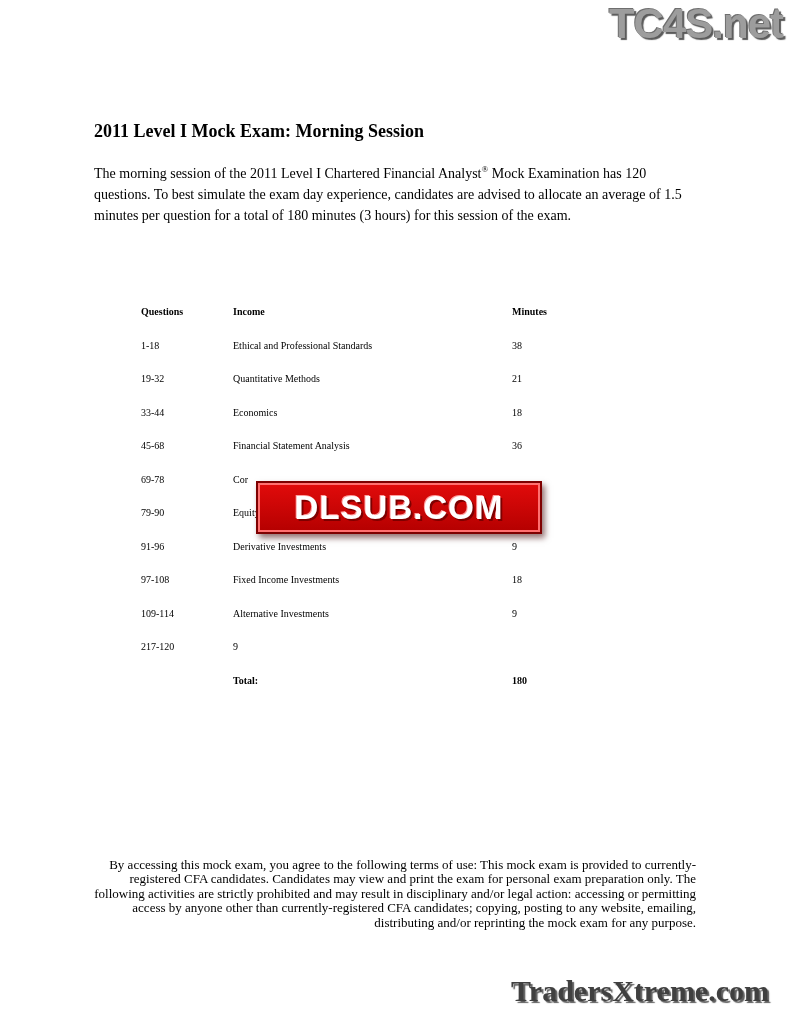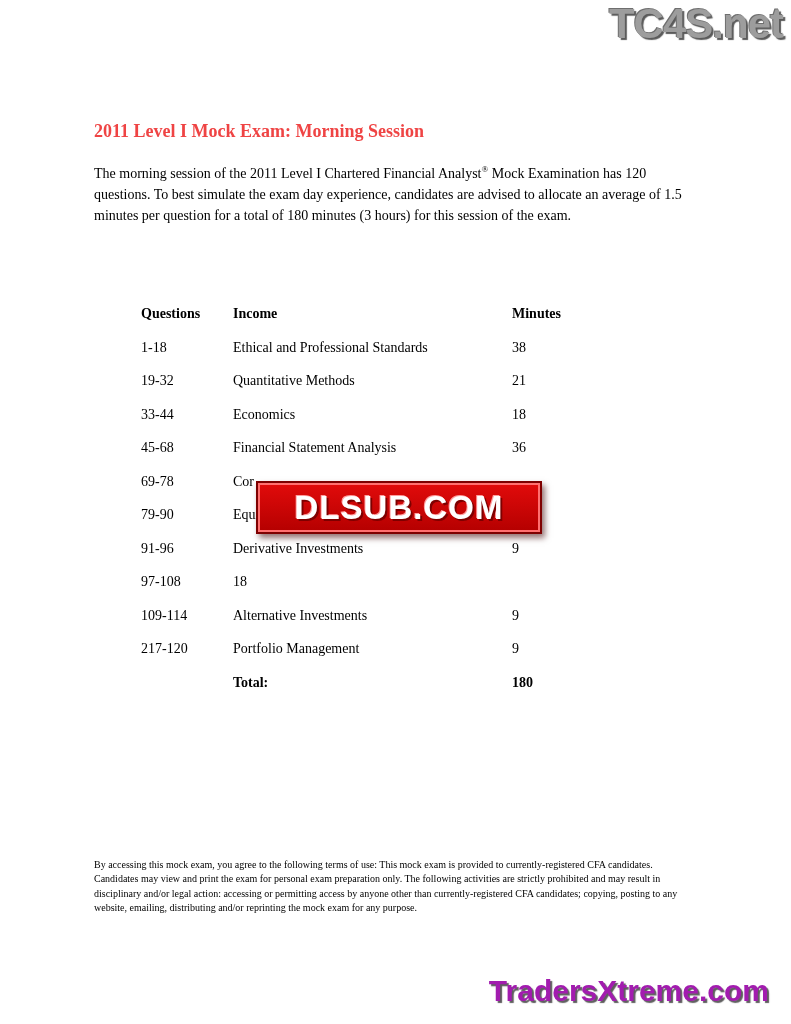--- a/index.html
+++ b/index.html
@@ -28,51 +28,52 @@
     text-shadow: -1px -1px 0 #6f6f6f, 2px 2px 1px #5a5a5a;
   }
 
   
   h1.title {
     margin: 0;
     padding-top: 119px;
     font-size: 18px;
     line-height: 24px;
     font-weight: bold;
-    color: #ef4444;
+    color: #000000;
   }
 
   
   p.intro {
     margin: 20px 0 8px 0;
     max-width: 604px;
     font-size: 14px;
     line-height: 21px;
   }
   p.intro sup { font-size: 9px; vertical-align: super; line-height: 0; }
 
   
   .qtable {
     margin: 80px 0 0 47px;
-    font-size: 14px;
+    font-size: 10px;
   }
   .trow {
     display: grid;
     grid-template-columns: 92px 279px 90px;
     height: 33.5px;
     align-content: start;
   }
   .trow.header span, .trow.total span { font-weight: bold; }
 
   
   p.terms {
     margin: 150px 0 4px 0;
     width: 602px;
-    font-size: 10px;
+    font-size: 13px;
     line-height: 14.4px;
+    text-align: right;
   }
 
   
   .wm-dlsub {
     position: absolute;
     left: 256px;
     top: 481px;
     width: 282px;
     height: 49px;
     background: linear-gradient(180deg, #e20b0b 0%, #b40000 100%);
@@ -88,24 +89,24 @@
     letter-spacing: 1px;
     color: #ffffff;
     text-shadow: 2px 2px 0 #7e0000, -1px -1px 0 #ff9d9d;
   }
 
   
   .wm-bottom {
     position: absolute;
     right: 22px;
     bottom: 16px;
-    font-family: Liberation Sans, sans-serif;
+    font-family: Liberation Serif, serif;
     font-weight: bold;
     font-size: 30px;
-    color: #a21caf;
+    color: #404040;
     text-shadow: 2px 2px 1px rgba(40, 40, 40, 0.75);
   }
 </style>
 </head>
 <body>
 
 <div class="page">
 
   <div class="wm-top">TC4S.net</div>
 
@@ -158,32 +159,32 @@
     </div>
 
     <div class="trow">
       <span>91-96</span>
       <span>Derivative Investments</span>
       <span>9</span>
     </div>
 
     <div class="trow">
       <span>97-108</span>
+      <span>Fixed Income Investments</span>
       <span>18</span>
     </div>
 
     <div class="trow">
       <span>109-114</span>
       <span>Alternative Investments</span>
       <span>9</span>
     </div>
 
     <div class="trow">
       <span>217-120</span>
-      <span>Portfolio Management</span>
       <span>9</span>
     </div>
 
     <div class="trow total">
       <span></span>
       <span>Total:</span>
       <span>180</span>
     </div>
 
   </div>

